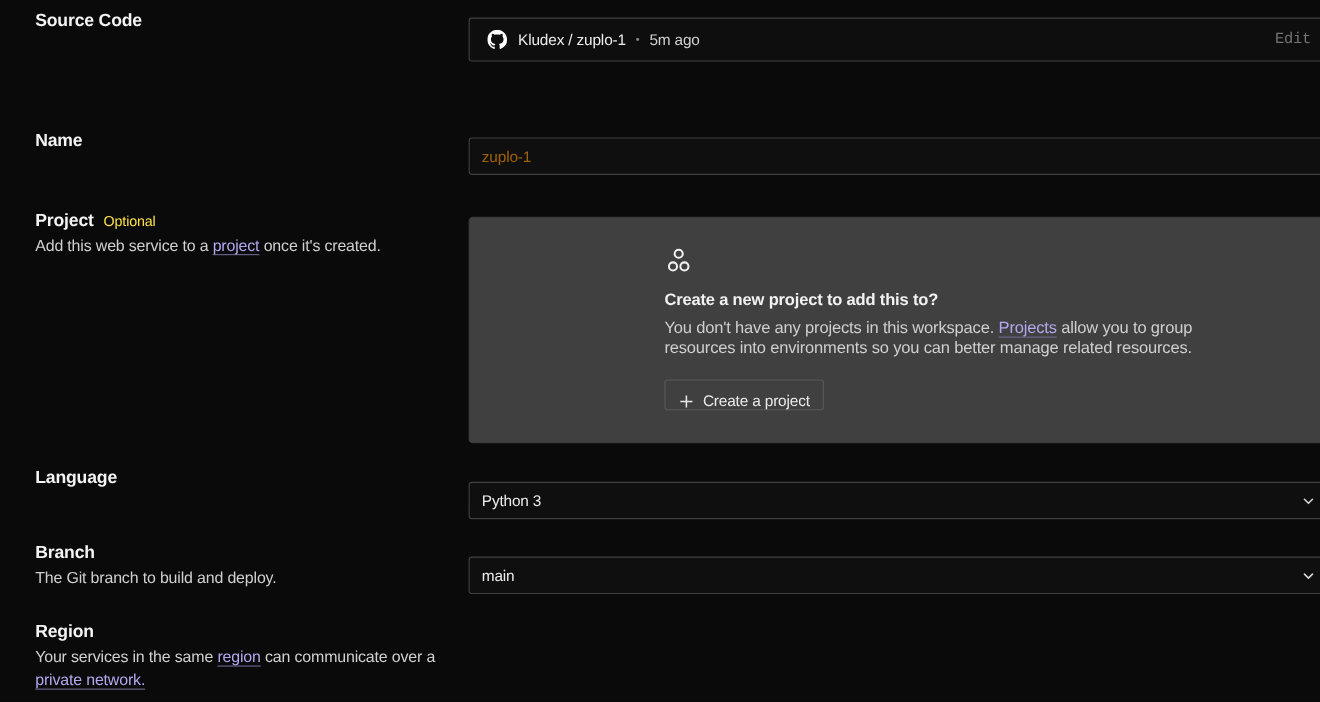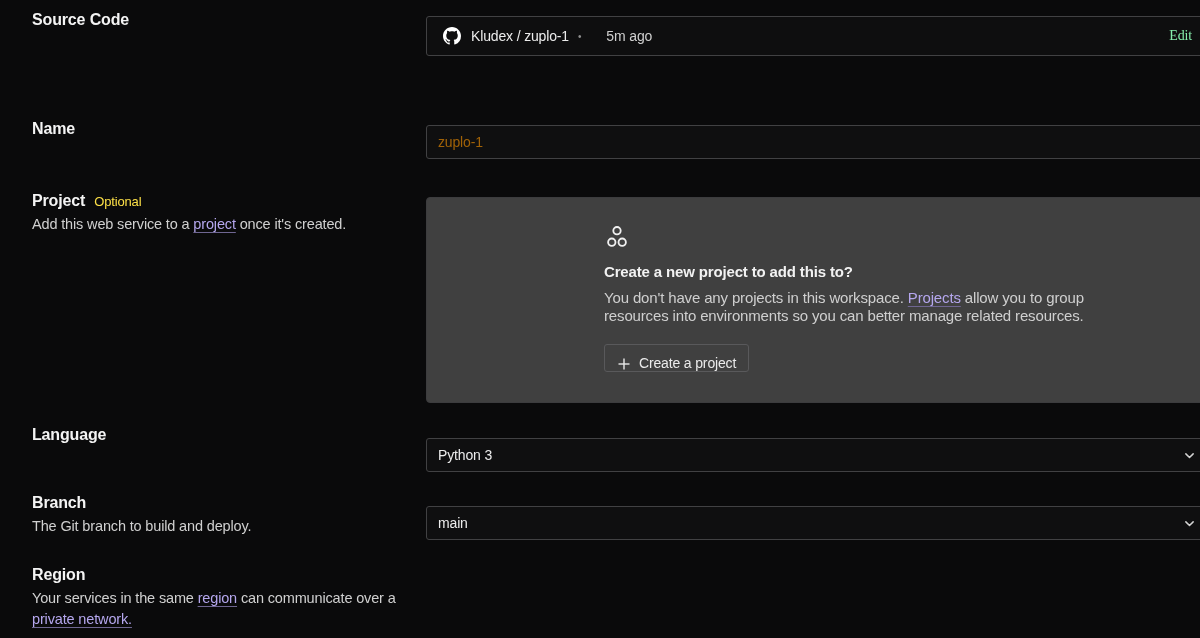--- a/index.html
+++ b/index.html
@@ -52,29 +52,29 @@
   .srcbox {
     top: 16px;
     height: 40px;
     display: flex;
     align-items: center;
     padding: 0 16px;
     background: #0e0e0f;
   }
   .repo-text { color: #ececec; font-size: 14px; margin-left: 10px; }
   .dot-sep { color: #8f8f8f; font-size: 10px; margin: 0 9px; }
-  .time-text { color: #cfcfcf; font-size: 14px; margin-left: 16px; }
+  .time-text { color: #cfcfcf; font-size: 14px; }
   .edit-btn {
     margin-left: auto;
-    color: #86efac;
+    color: #737373;
     font-size: 14px;
     cursor: pointer;
     background: none;
     border: none;
-    font-family: Liberation Serif, serif;
+    font-family: Liberation Mono, monospace;
     letter-spacing: inherit;
     padding-left: 12px;
   }
   .text-input {
     height: 34px;
     color: #a16207;
     font-size: 14px;
     padding: 0 11px;
     font-family: inherit;
     letter-spacing: inherit;

